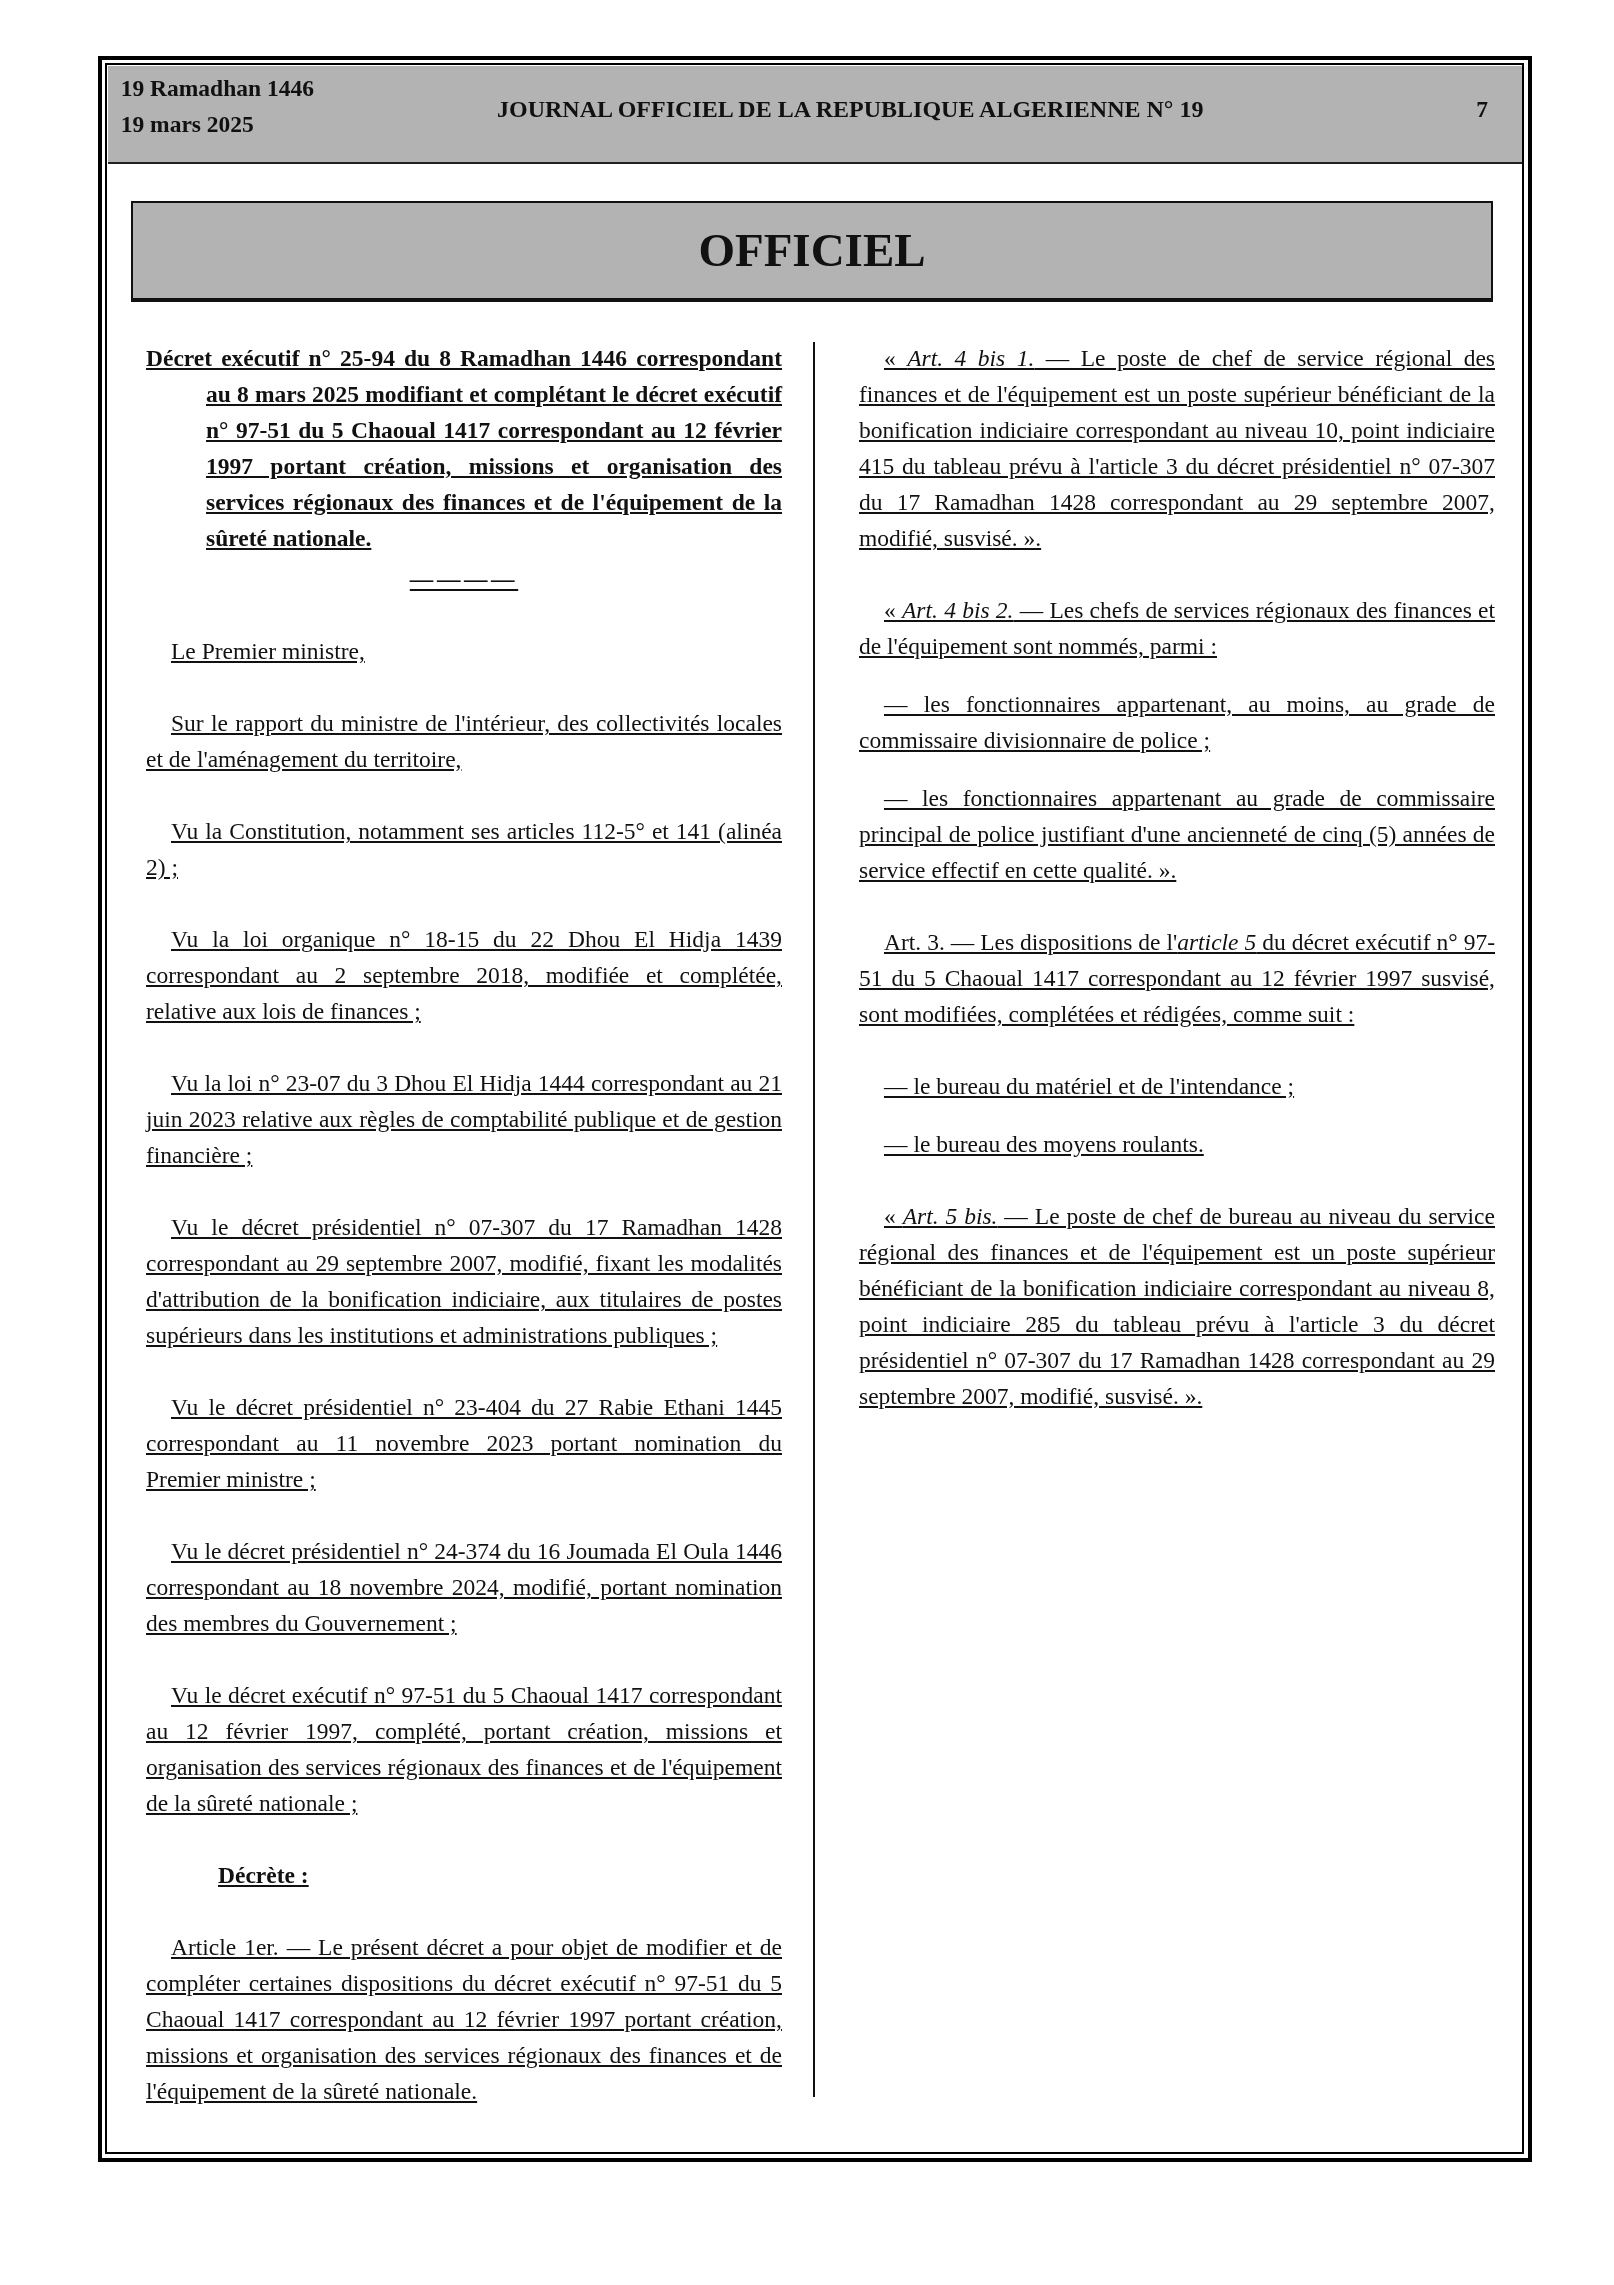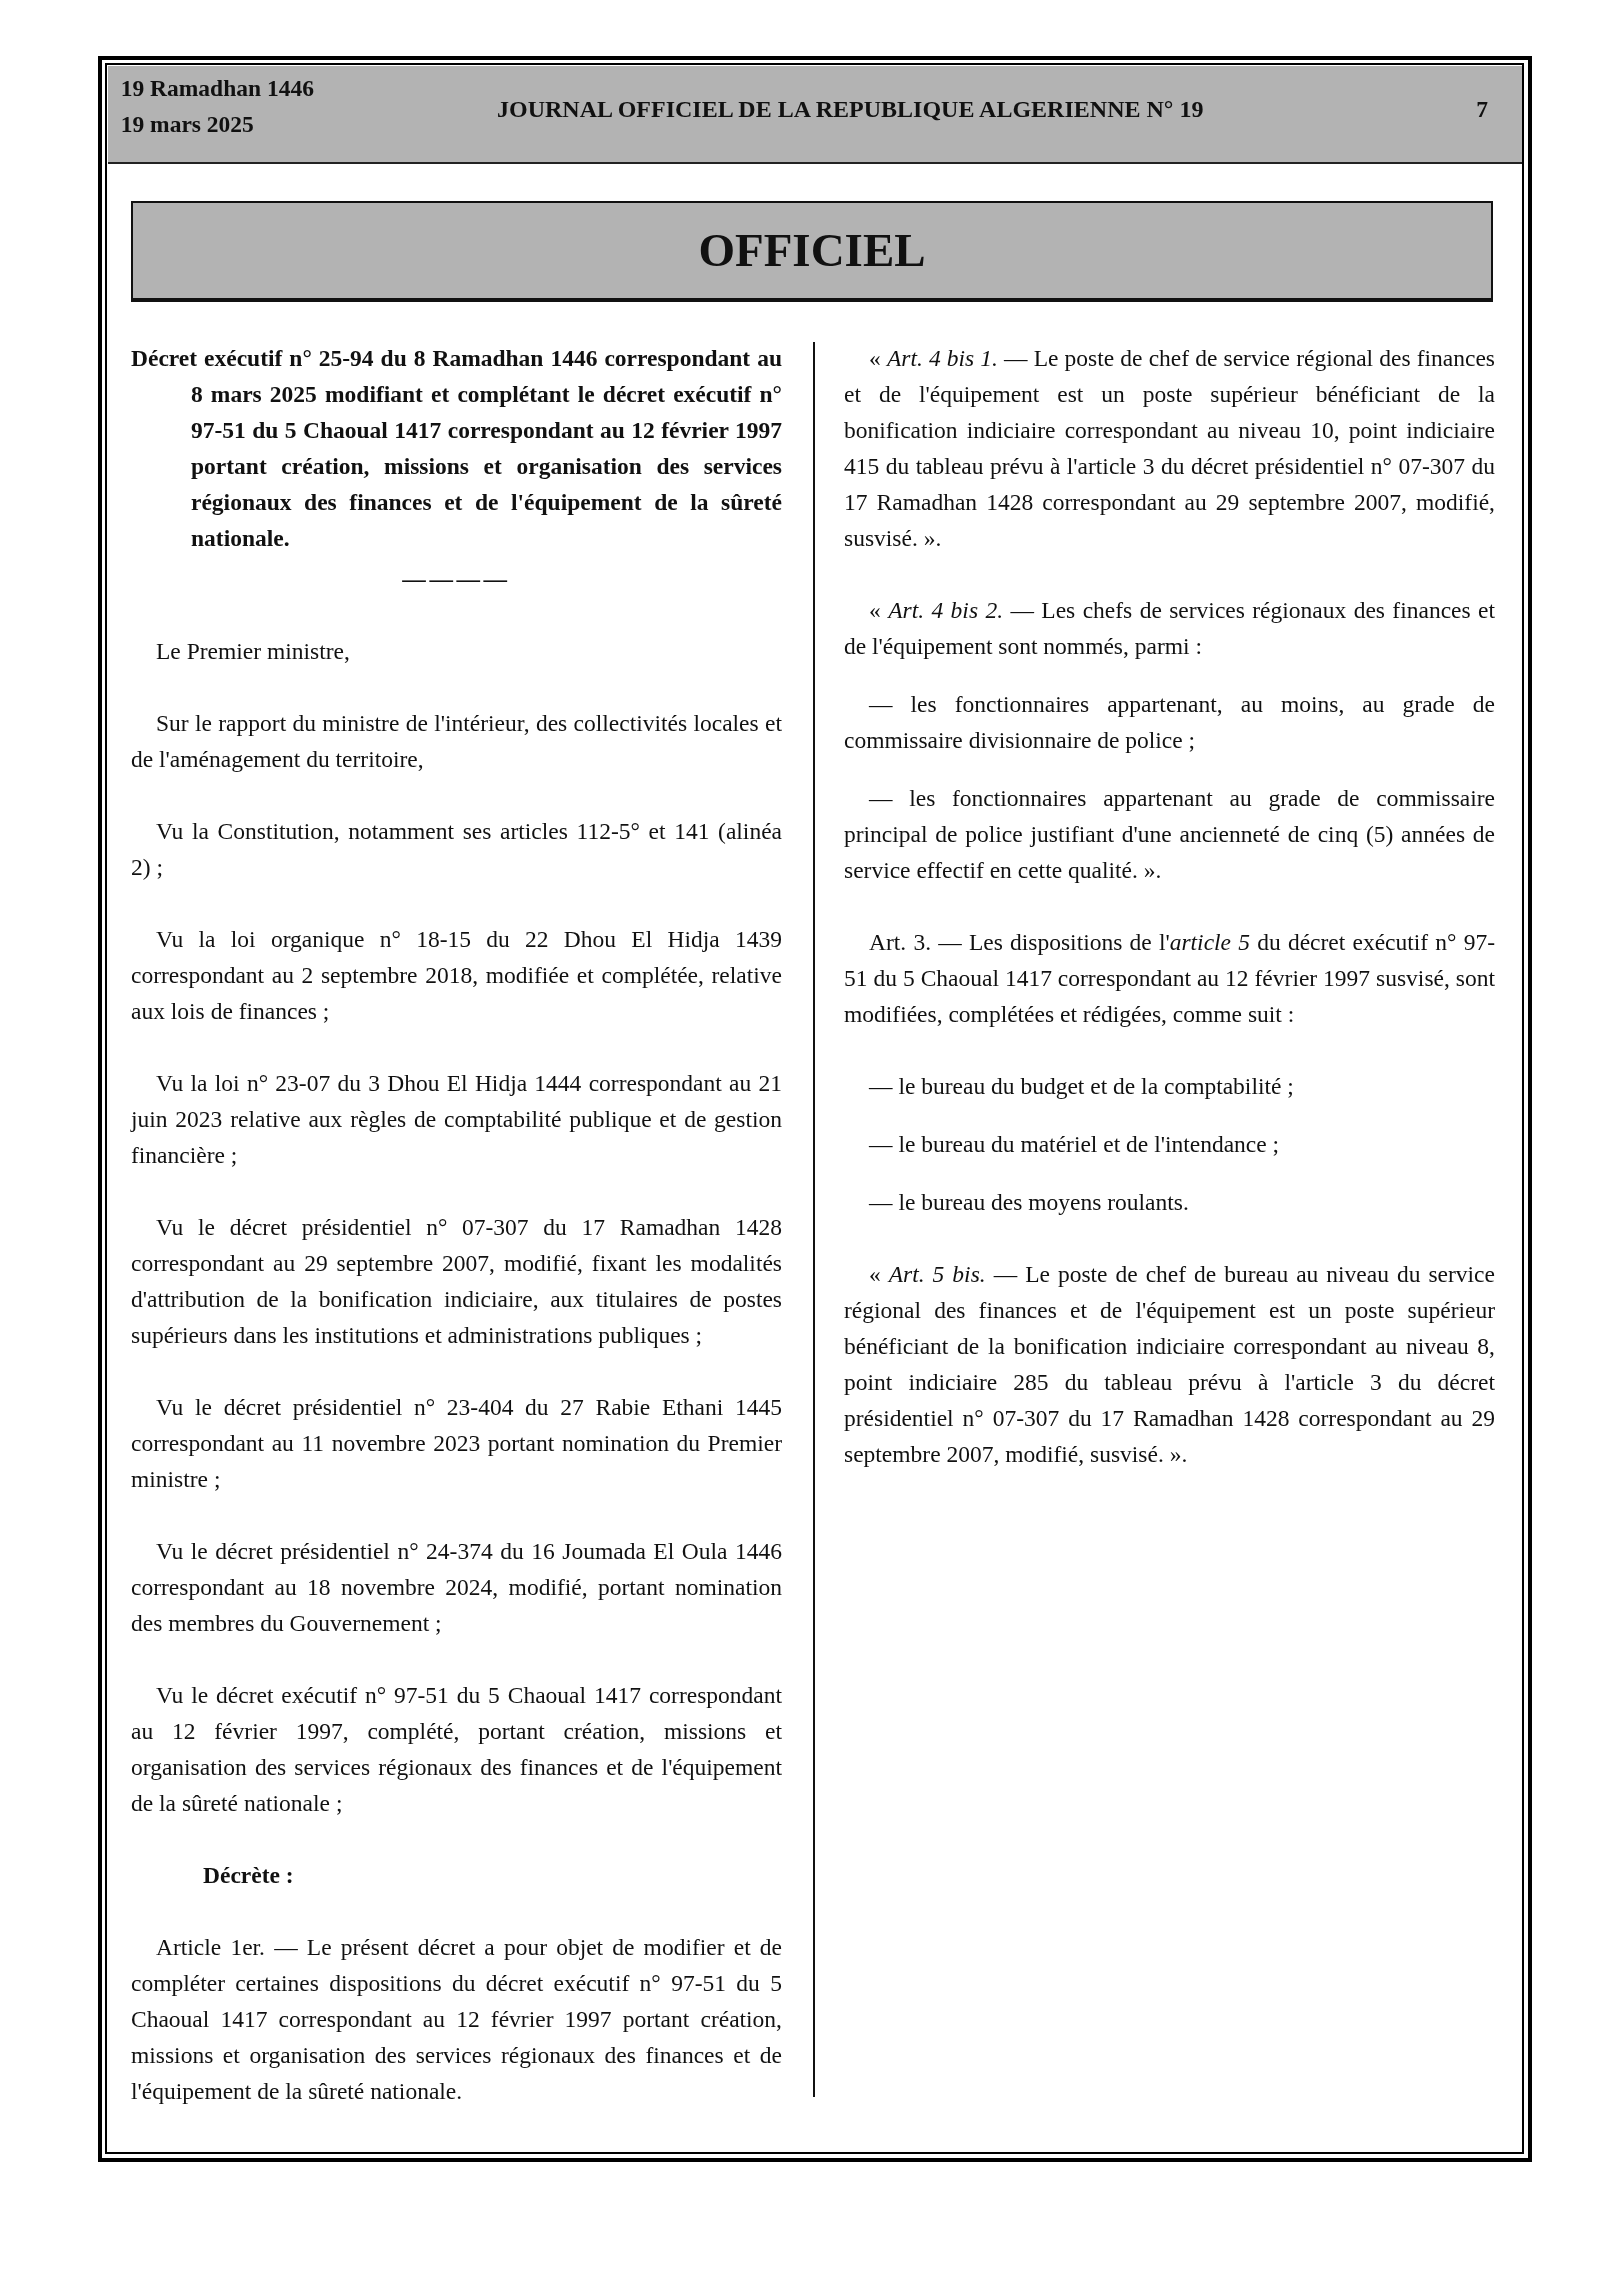--- a/index.html
+++ b/index.html
@@ -10,21 +10,21 @@
   .hdate{position:absolute;left:12.7px;font-weight:bold;font-size:23.5px;line-height:1;}
   .hd1{top:11px;} .hd2{top:47px;}
   .htitle{position:absolute;left:389px;top:30px;font-weight:bold;font-size:24px;}
   .hpage{position:absolute;right:34px;top:30px;font-weight:bold;font-size:23.5px;}
   .decbox{position:absolute;left:131px;top:201px;width:1362px;height:101px;background:#b3b3b3;border:2.7px solid #111;border-bottom-width:4.5px;box-sizing:border-box;text-align:center;}
   .decbox span{font-weight:bold;font-size:47px;line-height:94px;}
   .col{position:absolute;top:340px;font-size:23.5px;line-height:36px;text-align:justify;}
   .left{left:131px;width:651px;}
   .right{left:844px;width:651px;}
   .divider{position:absolute;left:813px;top:342px;width:1.8px;height:1755px;background:#111;}
-  p{margin:0 0 36px 0;text-indent:25px;}
+  p{margin:0 0 36px 15px;text-indent:25px;text-decoration:underline;}
   .title-block{font-weight:bold;text-indent:0;padding-left:60px;margin-bottom:5.4px;}
   .title-block .first{margin-left:-60px;}
   .sep{text-align:center;text-indent:0;margin-bottom:36px;font-weight:bold;letter-spacing:3.6px;}
   .decrete{font-weight:bold;padding-left:72px;text-indent:0;}
   .tight{margin-bottom:22px;}
   i{font-style:italic;}
 </style>
 </head>
 <body>
 
@@ -59,18 +59,17 @@
 </div>
 
 <div class="divider"></div>
 
 <div class="col right">
   <p><span>« </span><i>Art. 4 bis 1.</i><span> — Le poste de chef de service régional des finances et de l'équipement est un poste supérieur bénéficiant de la bonification indiciaire correspondant au niveau 10, point indiciaire 415 du tableau prévu à l'article 3 du décret présidentiel n° 07-307 du 17 Ramadhan 1428 correspondant au 29 septembre 2007, modifié, susvisé. ».</span></p>
   <p class="tight"><span>« </span><i>Art. 4 bis 2.</i><span> — Les chefs de services régionaux des finances et de l'équipement sont nommés, parmi :</span></p>
   <p class="tight">— les fonctionnaires appartenant, au moins, au grade de commissaire divisionnaire de police ;</p>
   <p>— les fonctionnaires appartenant au grade de commissaire principal de police justifiant d'une ancienneté de cinq (5) années de service effectif en cette qualité. ».</p>
   <p><span>Art. 3. — Les dispositions de l'</span><i>article 5</i><span> du décret exécutif n° 97-51 du 5 Chaoual 1417 correspondant au 12 février 1997 susvisé, sont modifiées, complétées et rédigées, comme suit :</span></p>
-  <p class="tight">— le bureau du budget et de la comptabilité ;</p>
   <p class="tight">— le bureau du matériel et de l'intendance ;</p>
   <p>— le bureau des moyens roulants.</p>
   <p><span>« </span><i>Art. 5 bis.</i><span> — Le poste de chef de bureau au niveau du service régional des finances et de l'équipement est un poste supérieur bénéficiant de la bonification indiciaire correspondant au niveau 8, point indiciaire 285 du tableau prévu à l'article 3 du décret présidentiel n° 07-307 du 17 Ramadhan 1428 correspondant au 29 septembre 2007, modifié, susvisé. ».</span></p>
 </div>
 
 
 </body></html>

